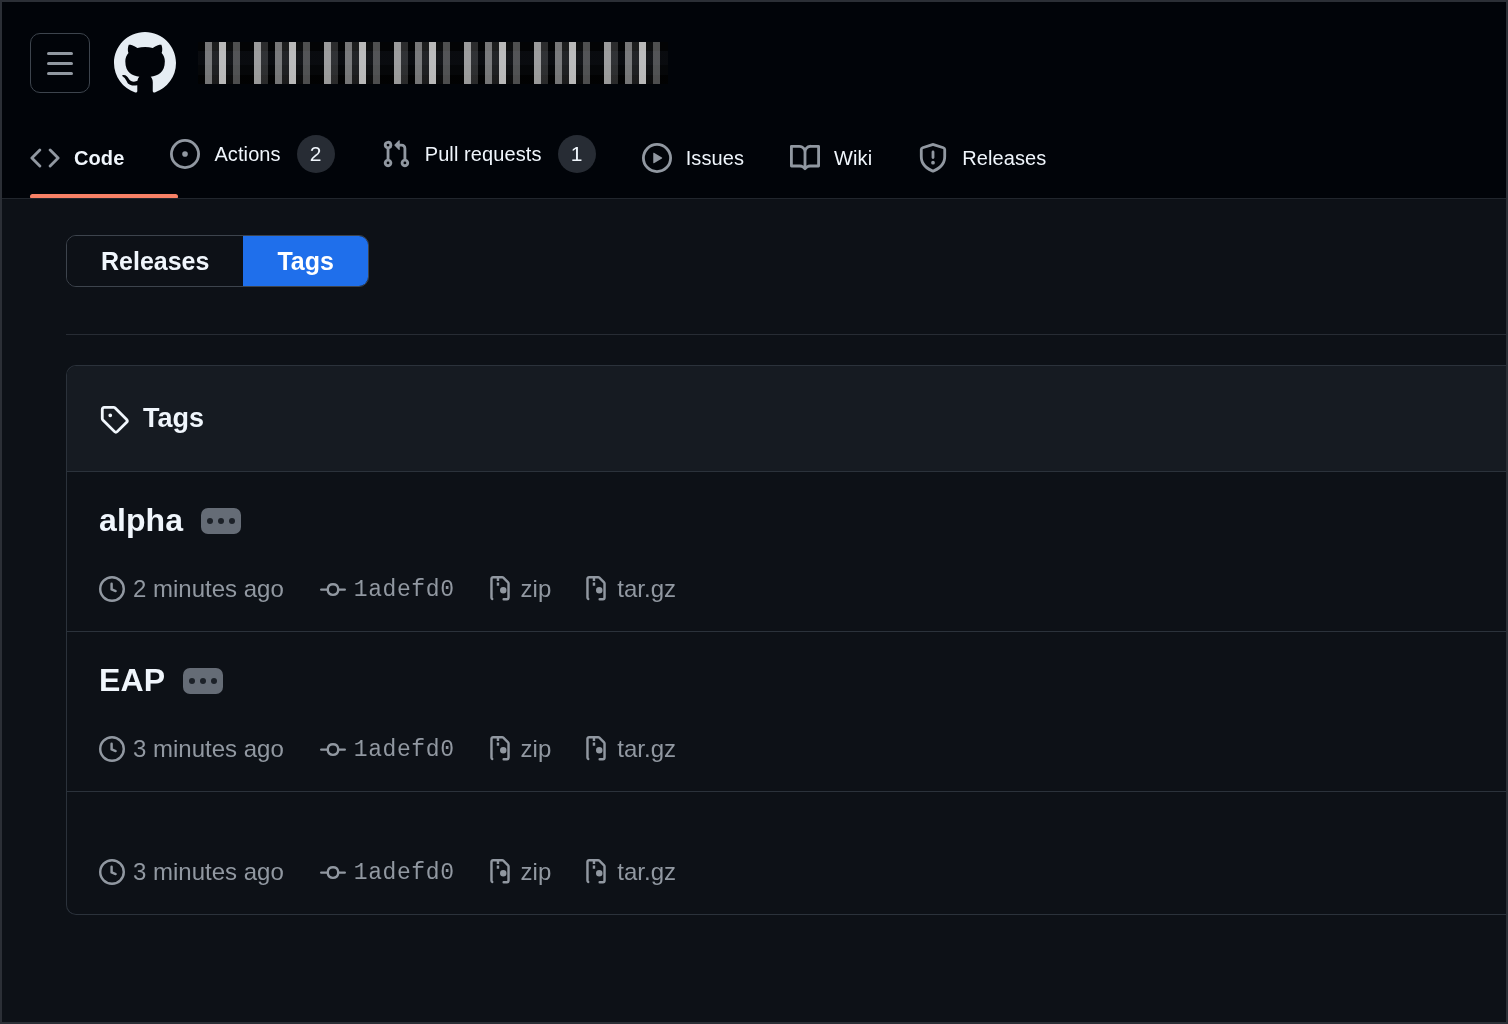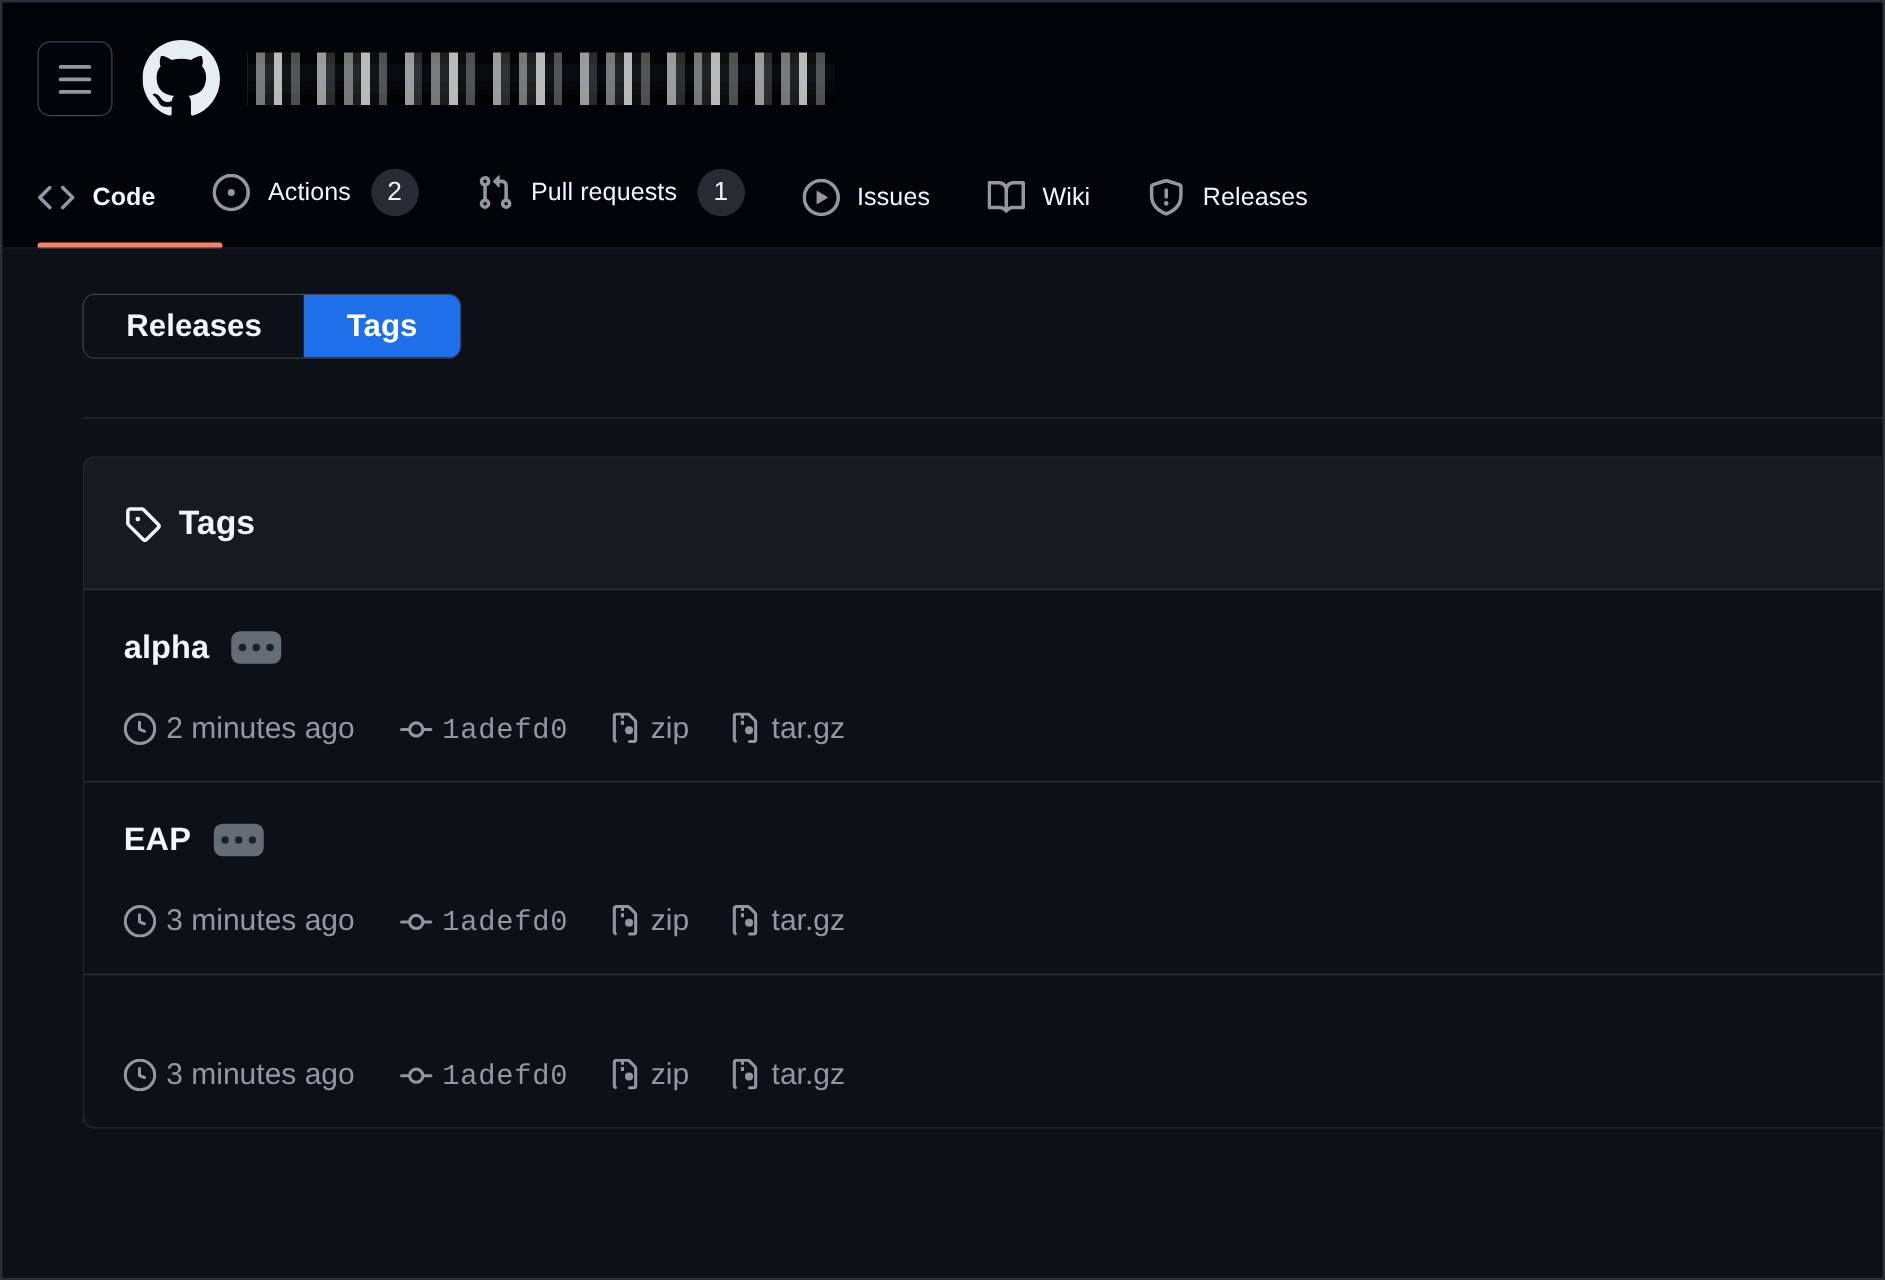--- a/index.html
+++ b/index.html
@@ -225,21 +225,21 @@
     border-bottom: 1px solid #2b323b;
   }
   .tag-row:last-child { border-bottom: none; }
 
   .tag-row-head {
     display: flex;
     align-items: center;
     gap: 18px;
   }
   .tag-name {
-    font-size: 26px;
+    font-size: 32px;
     font-weight: bold;
     color: #f0f6fc;
     letter-spacing: 0.1px;
   }
   .kebab-badge {
     width: 40px;
     height: 26px;
     border-radius: 7px;
     background: #656c76;
     display: flex;

